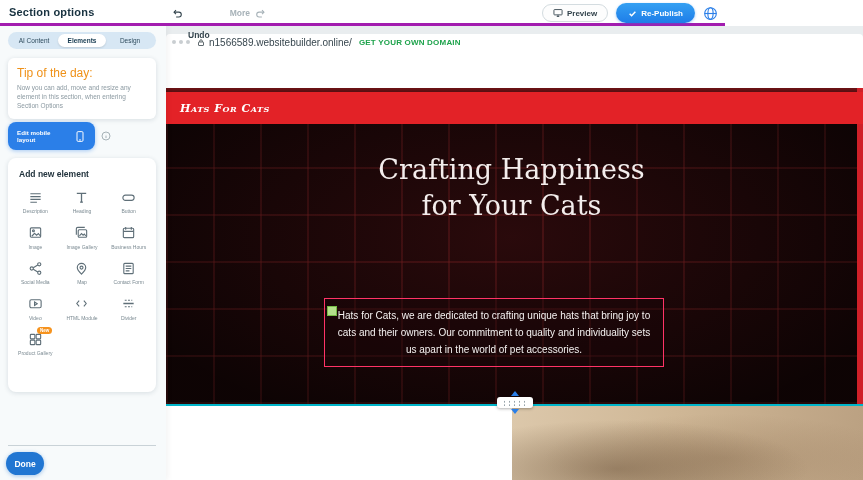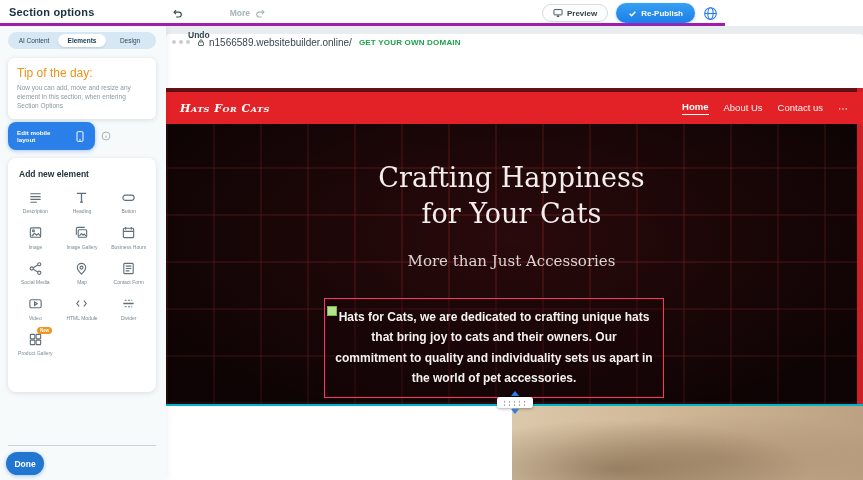--- a/index.html
+++ b/index.html
@@ -61,24 +61,24 @@
   .nav-more { font-size:10px; color:#fff; cursor:pointer; letter-spacing:1px; }
 
   .dark-band { position:absolute; left:0; top:38px; width:697px; height:12px; background:linear-gradient(180deg,#6d1215,#2c090b); }
 
   .hero { position:absolute; left:0; top:50px; width:691px; height:304px;
           background-color:#1b0708;
           background-image:
             radial-gradient(ellipse at 50% 45%, rgba(70,15,18,.35), rgba(0,0,0,.5) 85%),
             repeating-linear-gradient(0deg, rgba(150,40,42,.38) 0 2px, transparent 2px 47px),
             repeating-linear-gradient(90deg, rgba(150,40,42,.38) 0 2px, transparent 2px 47px); }
-  .hero-heading { position:absolute; top:48px; left:0; right:0; margin:12px auto; width:310px; text-align:center; font-family:"DejaVu Serif", serif; font-weight:500; font-size:27px; line-height:1.35; color:#f3edec; }
+  .hero-heading { position:absolute; top:48px; left:0; right:0; margin:4px auto; width:310px; text-align:center; font-family:"DejaVu Serif", serif; font-weight:500; font-size:27px; line-height:1.35; color:#f3edec; }
   .hero-sub { position:absolute; top:152px; left:0; right:0; text-align:center; font-family:"DejaVu Serif", serif; font-size:15px; color:#ddd5d3; }
   .hero-parabox { position:absolute; top:198px; left:158px; width:340px; min-height:44px; border:1.5px solid #ff3366; background:rgba(25,7,9,.35); padding:8px 10px; }
-  .hero-para { font-size:12px; line-height:1.7; color:#f4f1f0; text-align:center;font-weight:bold; }
+  .hero-para { font-size:10px; line-height:1.7; color:#f4f1f0; text-align:center; }
   .green-handle { position:absolute; left:2px; top:7px; width:10px; height:10px; background:#b5e08c; border:1px solid #76bd45; cursor:pointer; }
 
   .right-strip { position:absolute; right:0; top:38px; width:6px; height:316px; background:#cf2028; }
 
   .section-line { position:absolute; left:0; top:354px; width:697px; height:2px; background:#00b5c9; z-index:5; }
   .section-handle { position:absolute; left:50%; top:341px; transform:translateX(-50%); display:flex; flex-direction:column; align-items:center; gap:1px; z-index:6; cursor:ns-resize; }
   .arrow-up { width:0; height:0; border-left:4px solid transparent; border-right:4px solid transparent; border-bottom:5px solid #2b7fe8; }
   .arrow-down { width:0; height:0; border-left:4px solid transparent; border-right:4px solid transparent; border-top:5px solid #2b7fe8; }
   .grip-pill { width:36px; height:11px; background:#fff; border-radius:3px; box-shadow:0 1px 3px rgba(0,0,0,.3); display:flex; align-items:center; justify-content:center; }
   .grip-dots { width:26px; height:6px; background-image:radial-gradient(circle,#95a1a8 .8px, transparent 1px); background-size:5px 3.5px; }
@@ -332,33 +332,26 @@
         </svg>
     </span>
     <span class="url-text">n1566589.websitebuilder.online/</span>
     <span class="domain-cta">GET YOUR OWN DOMAIN</span>
   </div>
 
   <div class="site">
 
     <div class="site-header">
       <span class="site-logo">Hats For Cats</span>
-      <div class="site-nav">
-        <span class="nav-item active">Home</span>
-        <span class="nav-item">About Us</span>
-        <span class="nav-item">Contact us</span>
-        <span class="nav-more">⋯</span>
-      </div>
     </div>
 
     <div class="dark-band"></div>
 
     <div class="hero">
       <div class="hero-heading">Crafting Happiness for Your Cats</div>
-      <div class="hero-sub">More than Just Accessories</div>
       <div class="hero-parabox">
         <span class="green-handle"></span>
         <div class="hero-para">Hats for Cats, we are dedicated to crafting unique hats that bring joy to cats and their owners. Our commitment to quality and individuality sets us apart in the world of pet accessories.</div>
       </div>
     </div>
 
     <div class="right-strip"></div>
 
     <div class="section-line"></div>
     <div class="section-handle">

